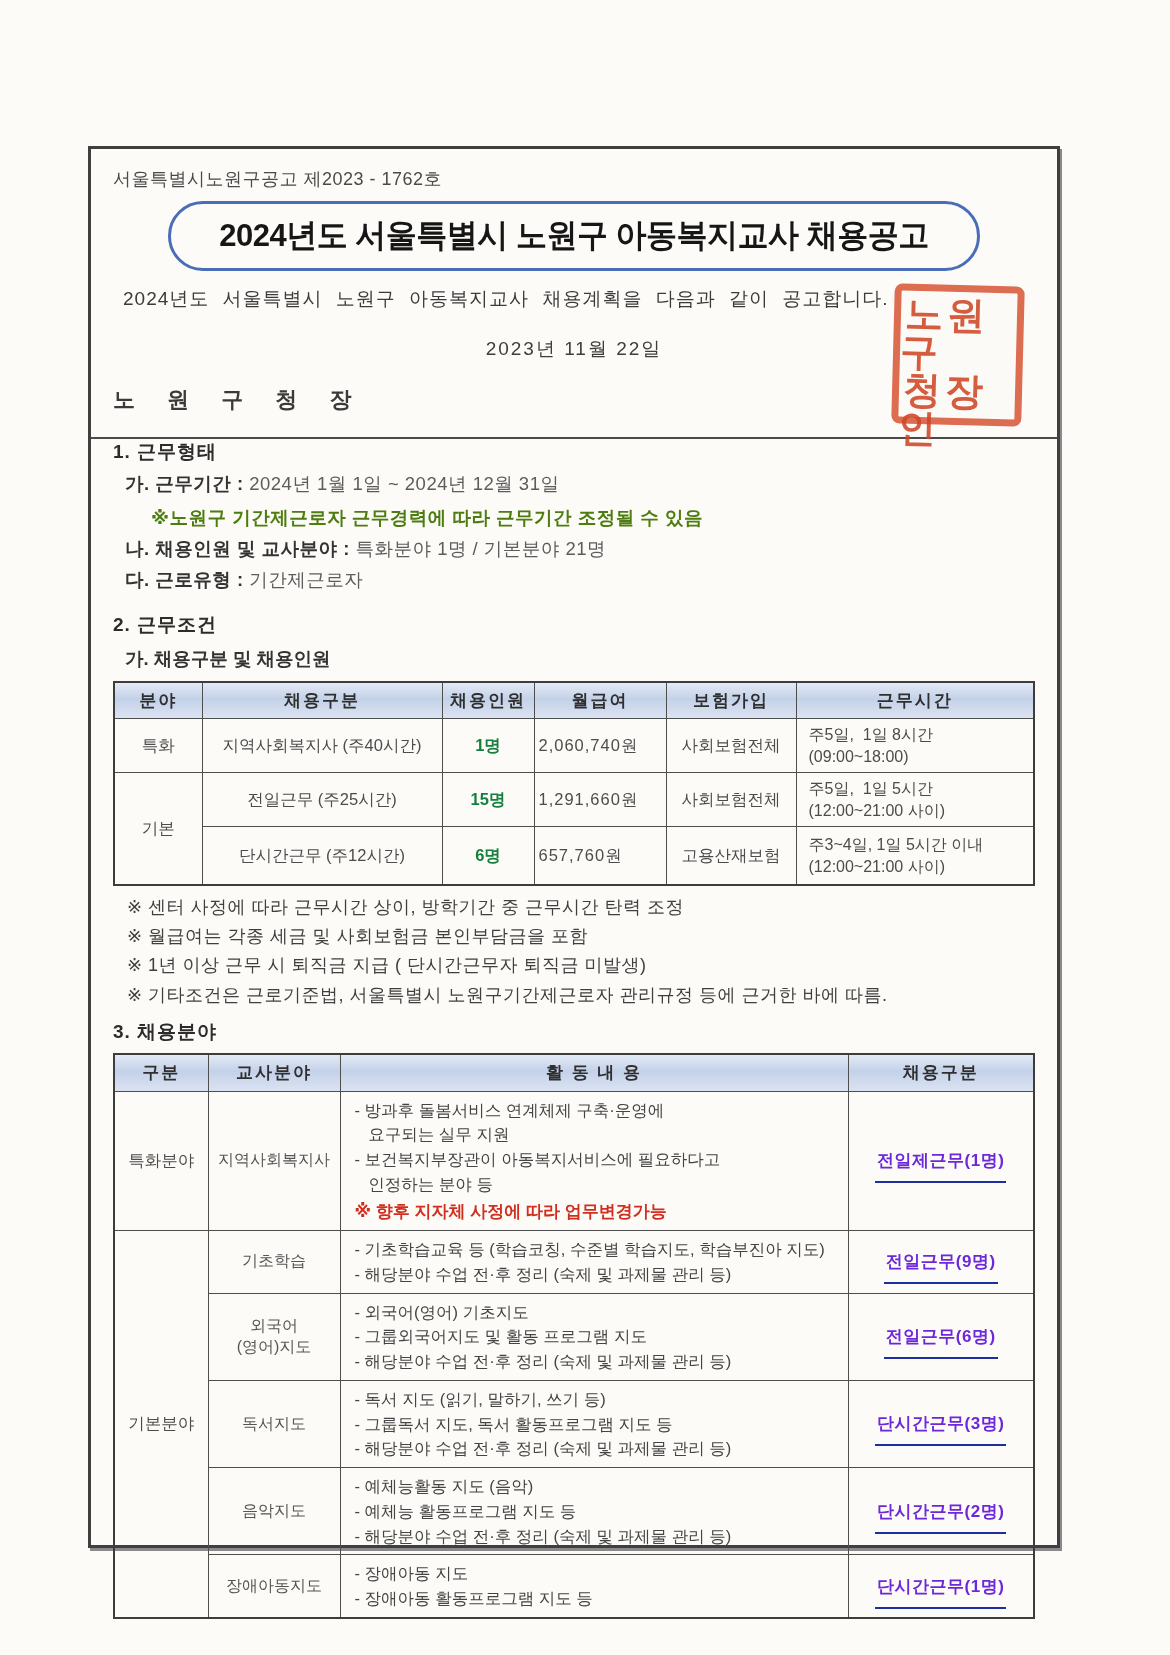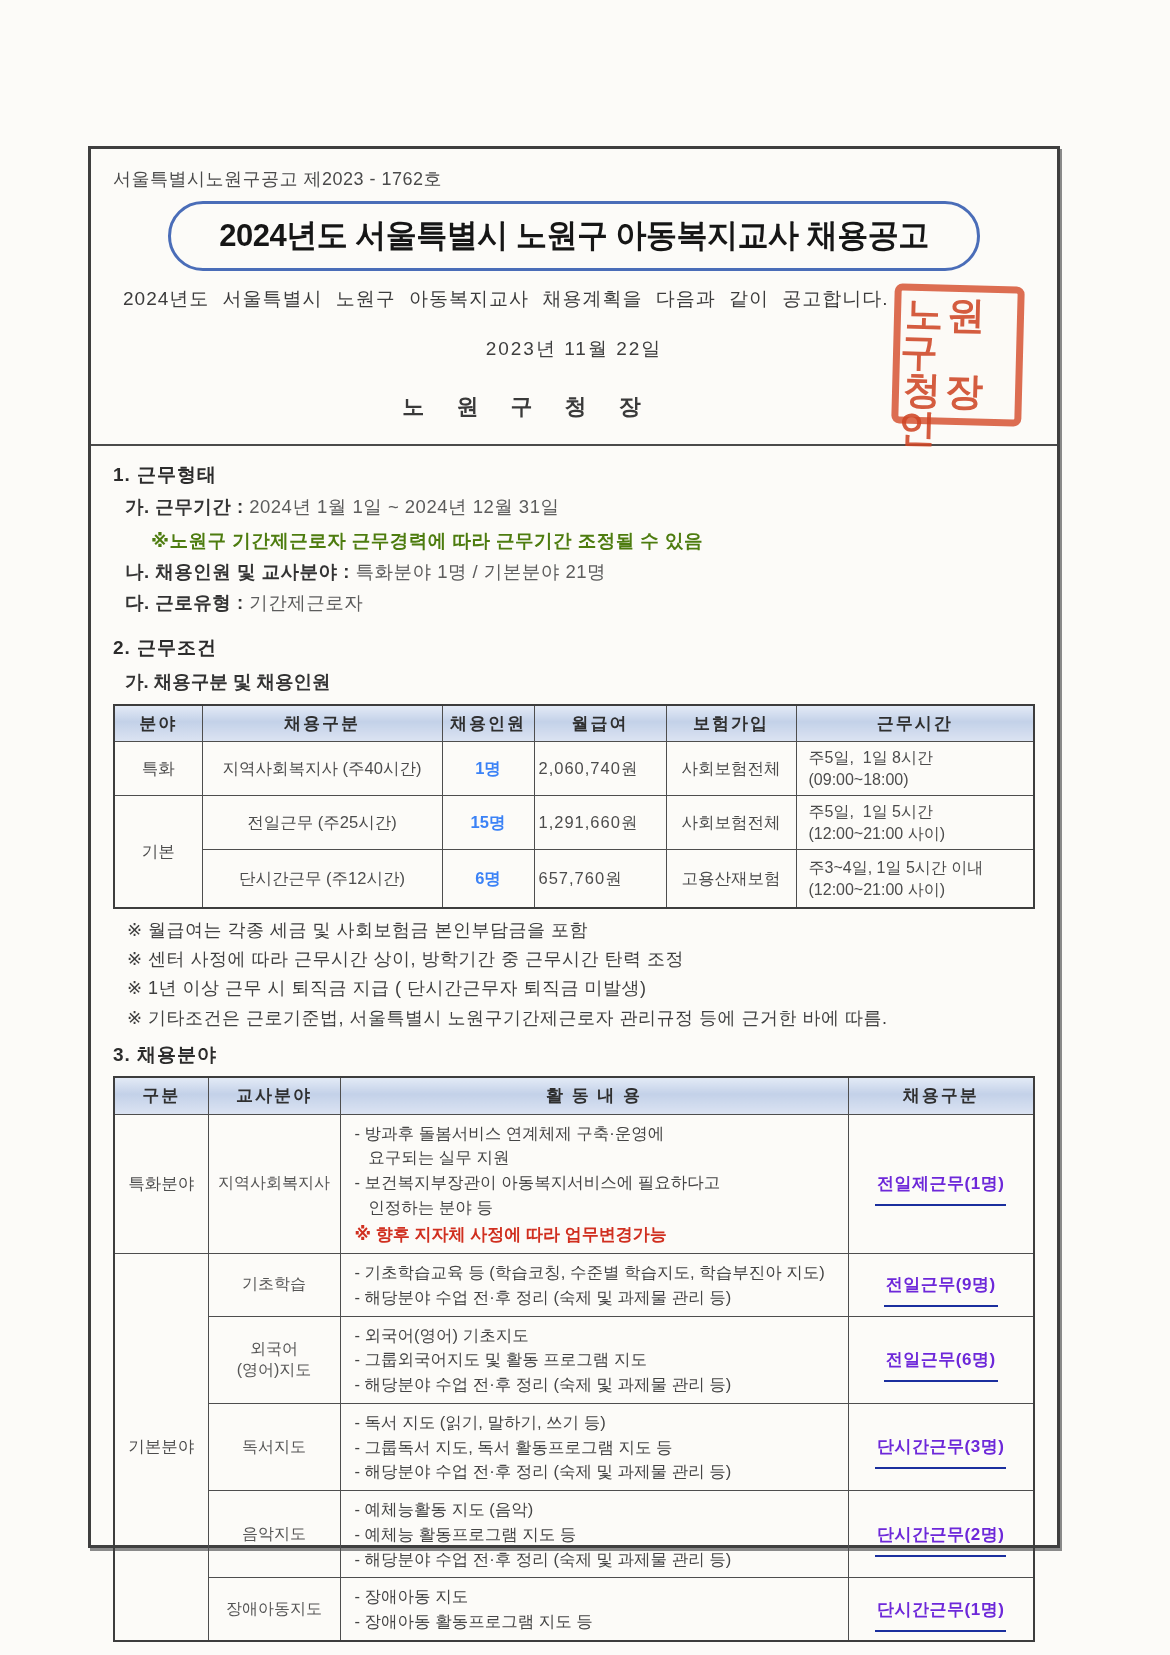--- a/index.html
+++ b/index.html
@@ -31,21 +31,21 @@
   }
   .title-box h1 {
     font-size: 31px;
     font-weight: 800;
     color: #161616;
     letter-spacing: -0.5px;
     transform: scaleY(1.04);
   }
   .intro { margin: 14px 6px 0 10px; font-size: 19px; color: #3b3b3b; word-spacing: 7px; letter-spacing: 1px; line-height: 1.5; }
   .date-line { margin-top: 22px; text-align: center; font-size: 19px; color: #3e3e3e; letter-spacing: 2px; }
-  .signer-line { margin-top: 30px; text-align: center; padding-right: 92px; font-size: 22px; font-weight: 600; color: #3a3a3a; letter-spacing: 13px; }
+  .signer-line { margin-top: 23px; text-align: left; padding-right: 92px; font-size: 22px; font-weight: 600; color: #3a3a3a; letter-spacing: 13px; }
   .stamp {
     position: absolute;
     top: 136px; right: 34px;
     width: 130px; height: 140px;
     border: 7px solid rgba(212, 77, 44, 0.82);
     border-radius: 8px;
     transform: rotate(1.5deg);
     display: flex; flex-direction: column; justify-content: space-around; align-items: center;
     padding: 4px 0;
     z-index: 3;
@@ -53,39 +53,39 @@
   }
   .stamp-row {
     font-size: 38px; font-weight: 800;
     color: rgba(206, 70, 38, 0.88);
     letter-spacing: 4px; line-height: 1;
     text-indent: 4px;
   }
   .divider { border-top: 2px solid #4b4b4b; margin: 22px -22px 0 -22px; }
 
   .sec-h { font-size: 19px; font-weight: 700; color: #2c2c2c; letter-spacing: 1px; }
-  .s1-h { margin-top: 16px; }
+  .s1-h { }
   .item { margin-top: 6px; padding-left: 12px; font-size: 18.5px; letter-spacing: 0.5px; }
   .item .lbl { font-weight: 700; color: #333; }
   .item .val { color: #5c5c5c; font-weight: 400; }
   .note-blue { margin-top: 9px; padding-left: 38px; font-size: 18.5px; font-weight: 700; color: #4d7c0f; letter-spacing: 0.5px; }
 
   .s2-h { margin-top: 20px; }
   .sub-h { margin-top: 8px; padding-left: 12px; font-size: 18.5px; font-weight: 700; color: #333; }
 
   table { border-collapse: collapse; width: 100%; table-layout: fixed; }
   .t1 { margin-top: 10px; border: 2px solid #3d3d3d; }
   .t1 th, .t1 td { border: 1.5px solid #4e4e4e; }
   th.hd {
     background: linear-gradient(180deg, #e3eaf6 0%, #c3d1e8 45%, #dbe3f2 100%);
     font-size: 17px; font-weight: 700; color: #2f2f2f;
     letter-spacing: 2px; height: 37px;
   }
   .t1 td { font-size: 16.5px; color: #4c4c4c; text-align: center; padding: 5px 4px; }
-  .t1 td.num-bold { font-weight: 700; color: #3b82f6; }
+  .t1 td.num-bold { font-weight: 700; color: #15803d; }
   .t1 td.salary { text-align: left; padding-right: 16px; letter-spacing: 1px; }
   .t1 td.hours { text-align: left; padding-left: 12px; white-space: pre-wrap; line-height: 1.35; font-size: 16px; }
   .t1 tbody tr { height: 52px; }
 
   .notes { margin-top: 9px; padding-left: 14px; }
   .notes .note-line { font-size: 18px; color: #3f3f3f; letter-spacing: 0.5px; margin-top: 5px; line-height: 1.35; }
 
   .s3-h { margin-top: 12px; }
   .t2 { margin-top: 8px; border: 2px solid #3d3d3d; }
   .t2 th, .t2 td { border: 1.5px solid #4e4e4e; }
@@ -180,22 +180,22 @@
         <td class="num-bold">6명</td>
         <td class="salary">657,760원</td>
         <td>고용산재보험</td>
         <td class="hours">주3~4일, 1일 5시간 이내
 (12:00~21:00 사이)</td>
       </tr>
     </tbody>
   </table>
 
   <div class="notes">
+    <div class="note-line">※ 센터 사정에 따라 근무시간 상이, 방학기간 중 근무시간 탄력 조정</div>
     <div class="note-line">※ 월급여는 각종 세금 및 사회보험금 본인부담금을 포함</div>
-    <div class="note-line">※ 센터 사정에 따라 근무시간 상이, 방학기간 중 근무시간 탄력 조정</div>
     <div class="note-line">※ 1년 이상 근무 시 퇴직금 지급 ( 단시간근무자 퇴직금 미발생)</div>
     <div class="note-line">※ 기타조건은 근로기준법, 서울특별시 노원구기간제근로자 관리규정 등에 근거한 바에 따름.</div>
   </div>
 
   <div class="sec-h s3-h">3. 채용분야</div>
 
   <table class="t2">
     <colgroup>
       <col style="width:94px">
         <col style="width:132px">

